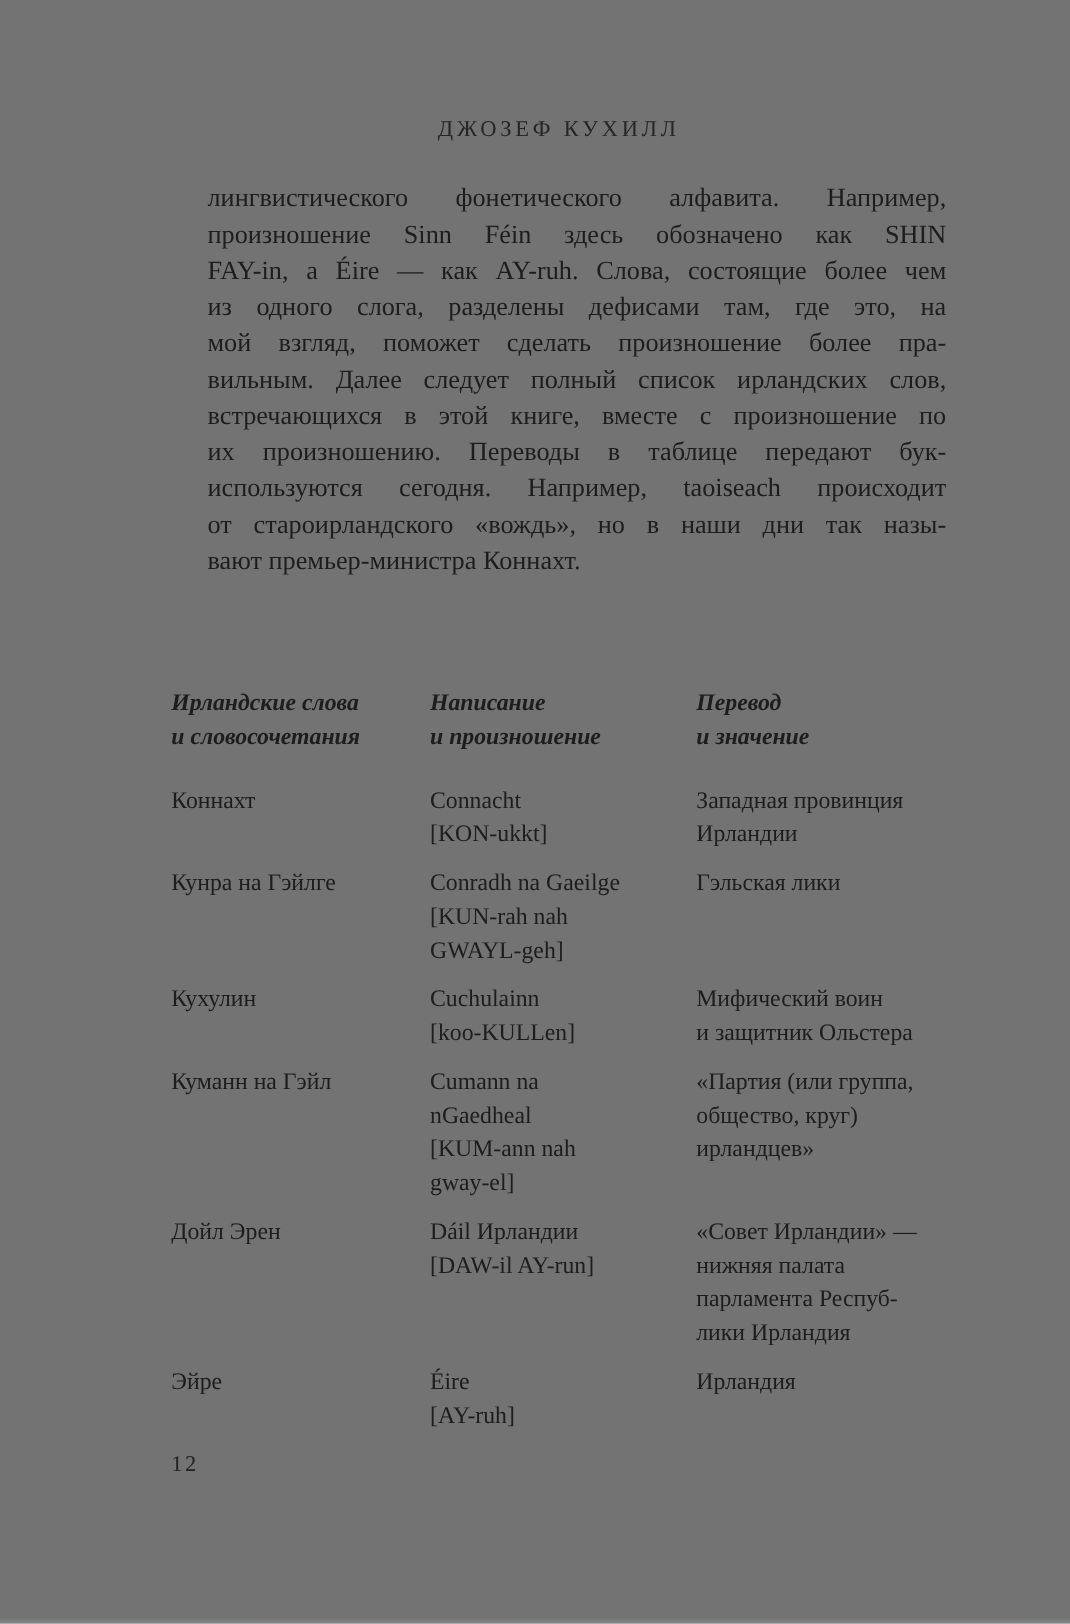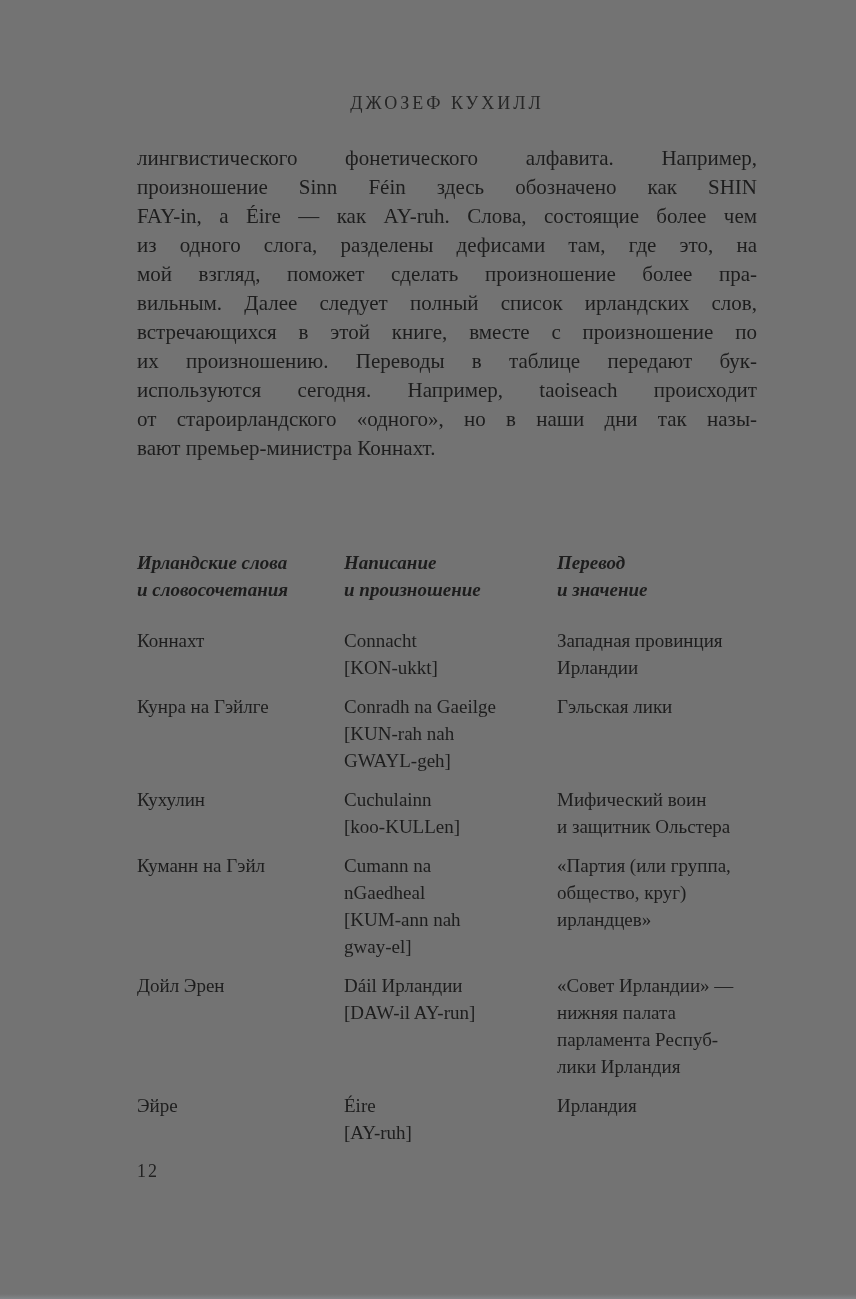--- a/index.html
+++ b/index.html
@@ -43,20 +43,21 @@
     left: 137px;
     width: 620px;
     font-size: 21px;
   }
   .pline {
     height: 29px;
     line-height: 29px;
     overflow: hidden;
     text-align: justify;
     text-align-last: justify;
+    margin-left: 29px;
   }
   .body-text .pline:last-child {
     text-align-last: left;
   }
 
   .glossary {
     position: absolute;
     top: 549px;
     left: 137px;
     width: 620px;
@@ -110,21 +111,21 @@
 
       <div class="pline">вильным. Далее следует полный список ирландских слов,</div>
 
       <div class="pline">встречающихся в этой книге, вместе с произношение по</div>
 
       <div class="pline">их произношению. Переводы в таблице передают бук-</div>
 
 
       <div class="pline">используются сегодня. Например, taoiseach происходит</div>
 
-      <div class="pline">от староирландского «одного», но в наши дни так назы-</div>
+      <div class="pline">от староирландского «вождь», но в наши дни так назы-</div>
 
       <div class="pline">вают премьер-министра Коннахт.</div>
     </div>
 
   <div class="glossary">
     <div class="trow thead">
       <div class="cell">Ирландские слова
 и словосочетания</div>
       <div class="cell">Написание
 и произношение</div>

